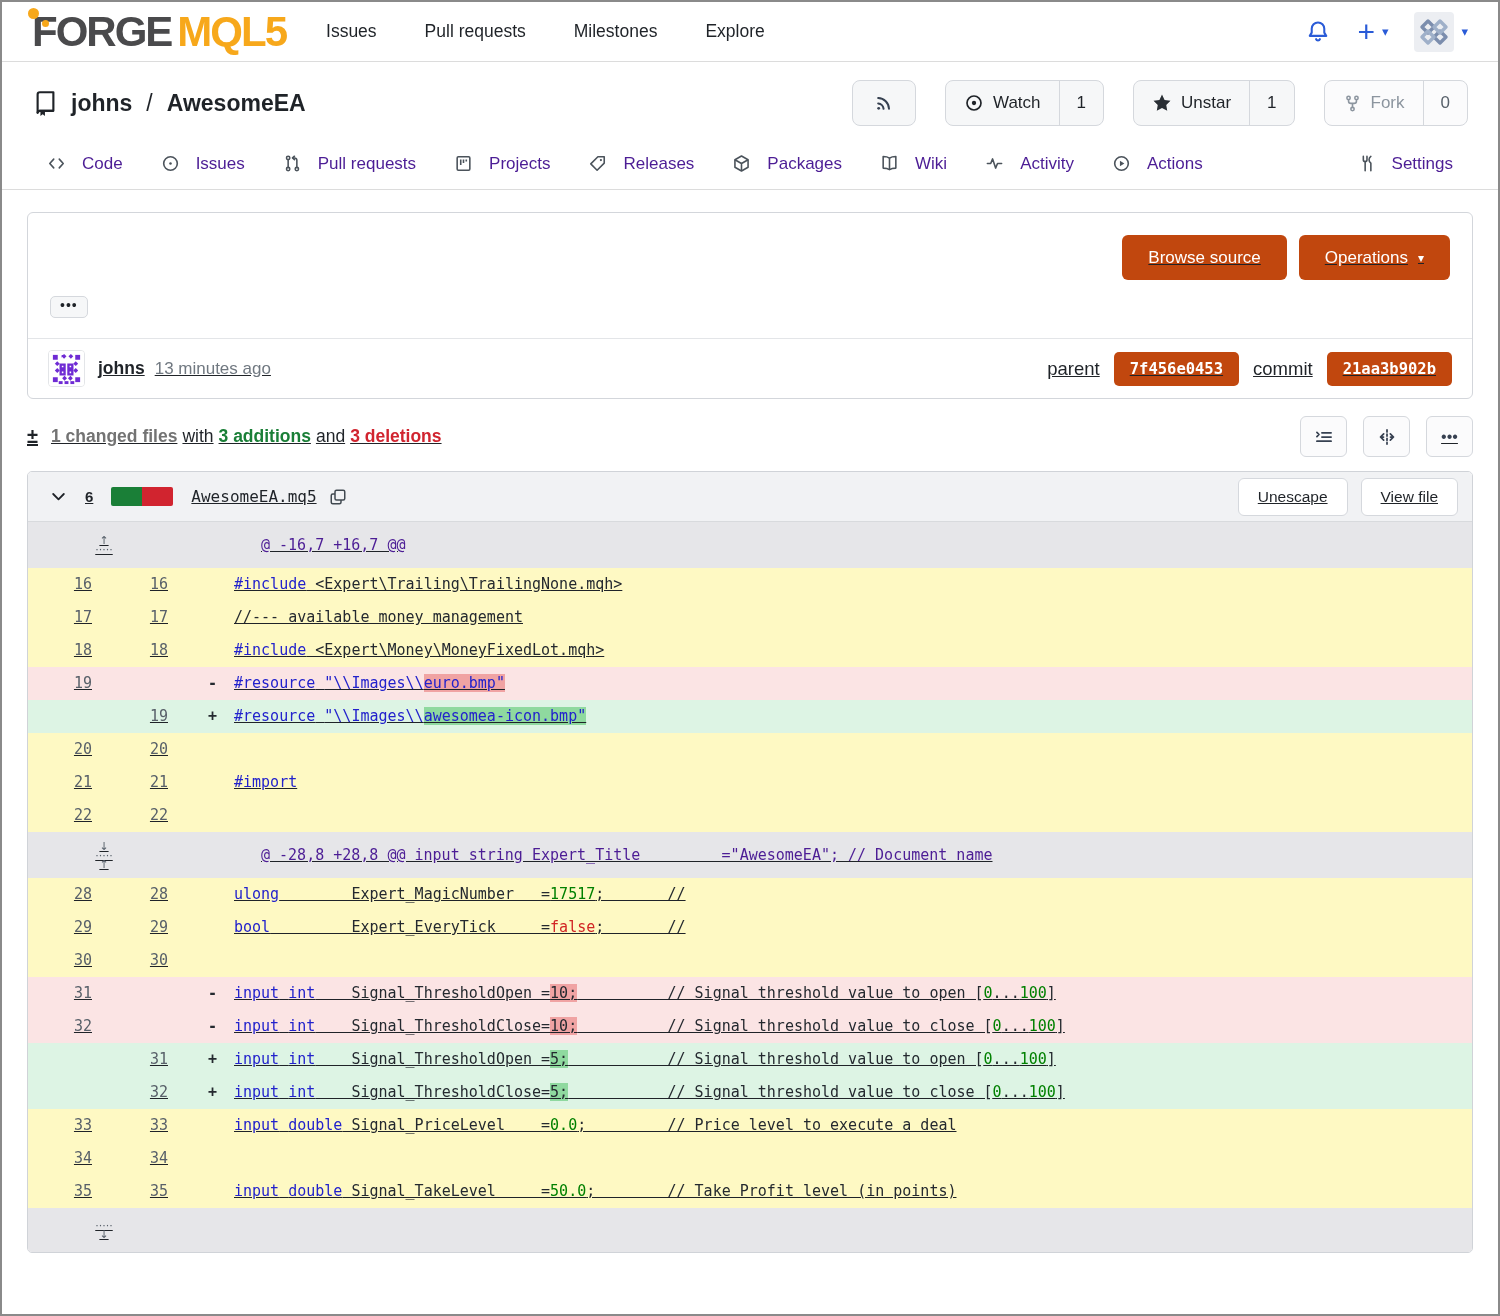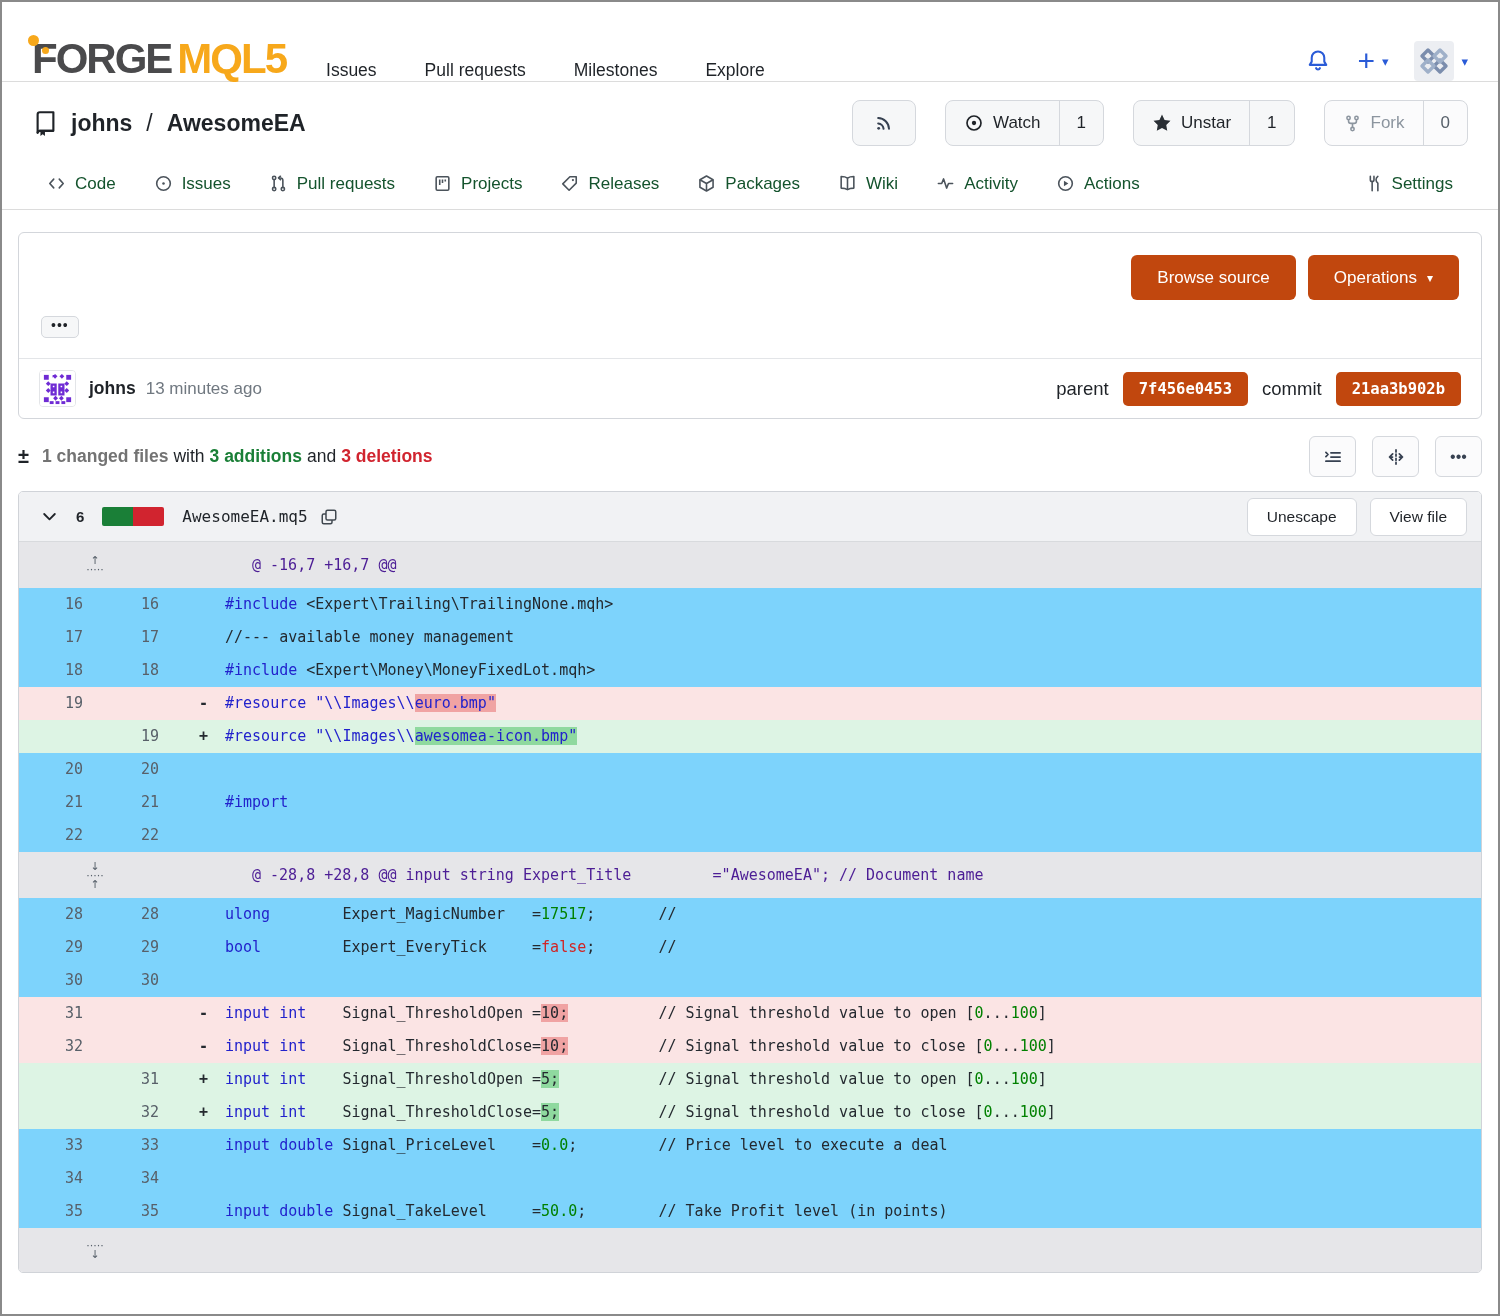--- a/index.html
+++ b/index.html
@@ -1,21 +1,21 @@
 <!DOCTYPE html>
 <html><head>
 <meta charset="utf-8">
 <style>
   * { margin:0; padding:0; box-sizing:border-box; }
   html,body { background:#ffffff; }
   body { font-family:"Liberation Sans", sans-serif; color:#1f2328; }
   .viewport { width:1500px; height:1316px; border:2px solid #8a8a8a; background:#fff; overflow:hidden; }
 
   
-  .navbar { height:80px; display:flex; align-items:flex-end; padding:0 30px; border-bottom:1px solid #dcdcdc; }
+  .navbar { height:60px; display:flex; align-items:center; padding:0 30px; border-bottom:1px solid #dcdcdc; }
   .logo { display:flex; align-items:flex-end; cursor:pointer; position:relative; margin-right:40px; }
   .logo-text { font-size:42px; font-weight:900; letter-spacing:-2px; line-height:44px; }
   .logo-forge { color:#4a4a4c; }
   .logo-mql { color:#f7a81b; margin-left:6px; }
   .logo-dot { position:absolute; left:-4px; top:-2px; width:11px; height:11px; border-radius:50%; background:#f7a81b; }
   .logo-dot2 { position:absolute; left:10px; top:10px; width:7px; height:7px; border-radius:50%; background:#f7a81b; }
   .nav-links { display:flex; gap:48px; font-size:17.5px; }
   .nav-link { cursor:pointer; color:#1f2328; }
   .nav-right { margin-left:auto; display:flex; align-items:center; gap:26px; }
   .icon-btn { background:none; border:none; cursor:pointer; display:flex; align-items:center; gap:7px; color:#2a5bd7; }
@@ -30,26 +30,26 @@
   .repo-actions { margin-left:auto; display:flex; gap:29px;align-items:center; }
   .hbtn { display:flex; align-items:stretch; border:1px solid #d5d8dd; border-radius:8px; background:#f6f7f8; overflow:hidden; height:46px; font-size:17px; color:#1f2328; cursor:pointer; }
   .hbtn .main { display:flex; align-items:center; gap:9px; padding:0 18px; }
   .hbtn .count { display:flex; align-items:center; padding:0 17px; border-left:1px solid #d5d8dd; }
   .hbtn.disabled { background:#fbfbfc; color:#8c959f; cursor:default; }
   .hbtn.disabled .count { color:#57606a; }
   .rss-btn { width:64px; justify-content:center; }
 
   
   .repo-tabs { display:flex; align-items:center; gap:38px; padding:0 45px 0 45px; height:52px; border-bottom:1px solid #dcdcdc; font-size:17px; }
-  .rtab { display:flex; align-items:center; gap:9px; cursor:pointer; color:#14532d; white-space:nowrap; }
+  .rtab { display:flex; align-items:center; gap:16px; cursor:pointer; color:#4c1d95; white-space:nowrap; }
   .rtab svg { color:#4b535b; }
   .rtab.last { margin-left:auto; }
 
   
-  .content { padding:0 16px; }
+  .content { padding:0 25px;text-decoration:underline; }
 
   .commit-box { border:1px solid #d3d6db; border-radius:6px; margin-top:22px; }
   .box-top { display:flex; justify-content:flex-end; gap:12px; padding:22px 22px 0 22px; }
   .orange-btn { background:#c1470e; color:#fff; border:none; border-radius:6px; height:45px; padding:0 26px; font-size:17px; cursor:pointer; display:flex; align-items:center; gap:10px; font-family:"Liberation Sans",sans-serif; }
   .orange-btn .caret-w { font-size:12px; color:#fff; }
   .msg-toggle { margin:16px 0 20px 22px; border:1px solid #d5d8dd; background:#f6f7f8; border-radius:5px; padding:1px 9px 5px 9px; font-size:14px; letter-spacing:1px; cursor:pointer; color:#1f2328; line-height:14px; }
   .commit-meta { border-top:1px solid #e3e5e8; display:flex; align-items:center; padding:11px 20px; }
   .identicon { width:37px; height:37px; border-radius:4px; border:1px solid #e3e5e8; background:#fff; }
   .author-name { font-weight:700; font-size:17.5px; margin-left:13px; cursor:pointer; }
   .commit-time { color:#707880; font-size:17px; margin-left:10px; }
@@ -75,21 +75,21 @@
   .stat-bar { display:flex; width:62px; height:19px; border-radius:2px; overflow:hidden; margin-right:18px; }
   .stat-bar .g { background:#1a7f37; }
   .stat-bar .r { background:#d1242f; }
   .file-name { font-family:"DejaVu Sans Mono",monospace; font-size:16px; margin-right:12px; }
   .copy-btn { background:none; border:none; cursor:pointer; color:#414950; display:flex; }
   .file-head-actions { margin-left:auto; display:flex; gap:13px; }
   .wbtn { background:#fff; border:1px solid #d5d8dd; border-radius:6px; height:38px; padding:0 19px; font-size:15.5px; color:#1f2328; cursor:pointer; font-family:"Liberation Sans",sans-serif; }
 
   
   .diff-table { font-family:"DejaVu Sans Mono",monospace; font-size:15px; }
-  .drow { display:flex; align-items:stretch; min-height:33px; line-height:33px; background:#7dd3fc; }
+  .drow { display:flex; align-items:stretch; min-height:33px; line-height:33px; background:#fef9c3; }
   .drow.hunk { background:#e6e6e9; min-height:46px; line-height:46px; }
   .drow.expand { background:#e6e6e9; min-height:44px; line-height:44px; }
   .drow.del { background:#fbe4e4; }
   .drow.add { background:#ddf4e4; }
   .gutter.num { width:76px; flex:none; text-align:right; padding-right:12px; color:#586069; }
   .hunk-gutter { width:152px; flex:none; display:flex; align-items:center; justify-content:center; }
   .expander { background:none; border:none; cursor:pointer; display:flex; flex-direction:column; align-items:center; color:#57606a; font-size:11px; line-height:9px; gap:0; font-family:"DejaVu Sans",sans-serif; padding:0; }
   .code { flex:1; white-space:pre; color:#24292f; }
   .hunk-text { color:#4c1d95; padding-left:81px; }
   .sign { display:inline-block; width:26px; padding-left:28px; font-weight:700; color:#24292f; box-sizing:content-box; }

